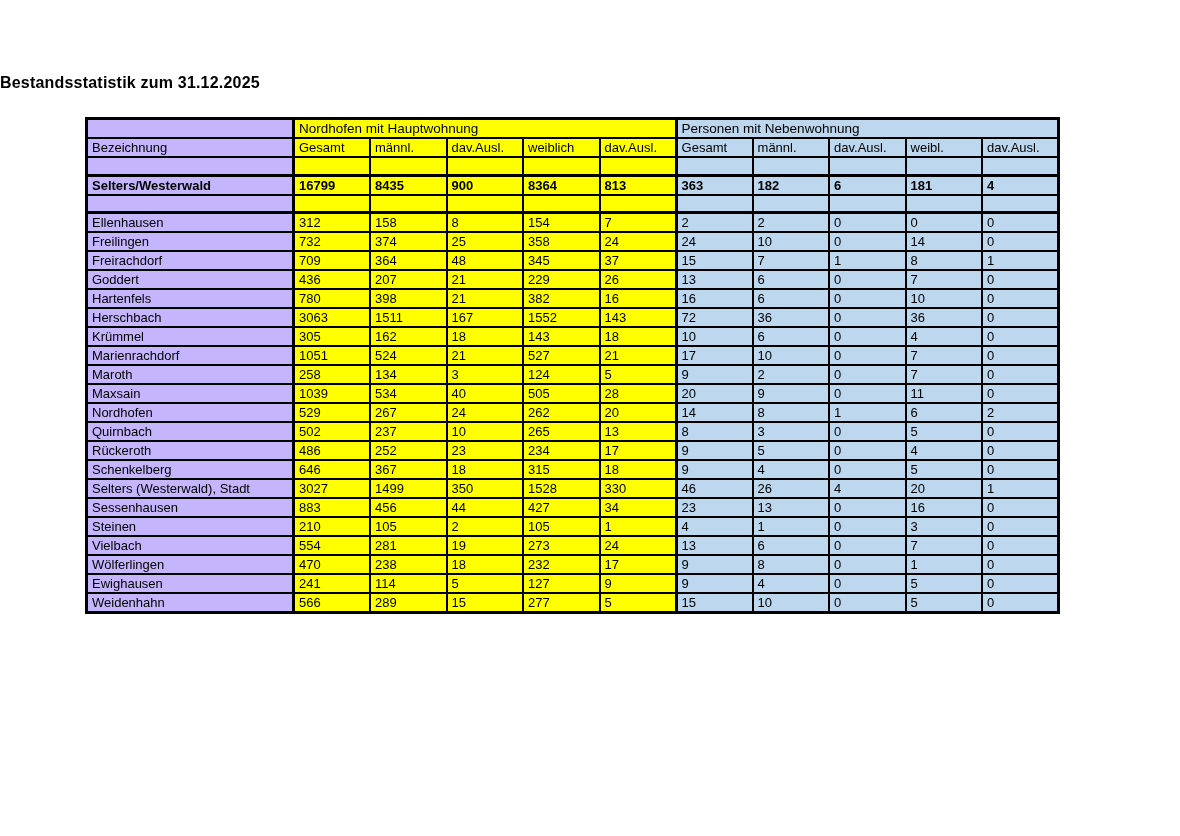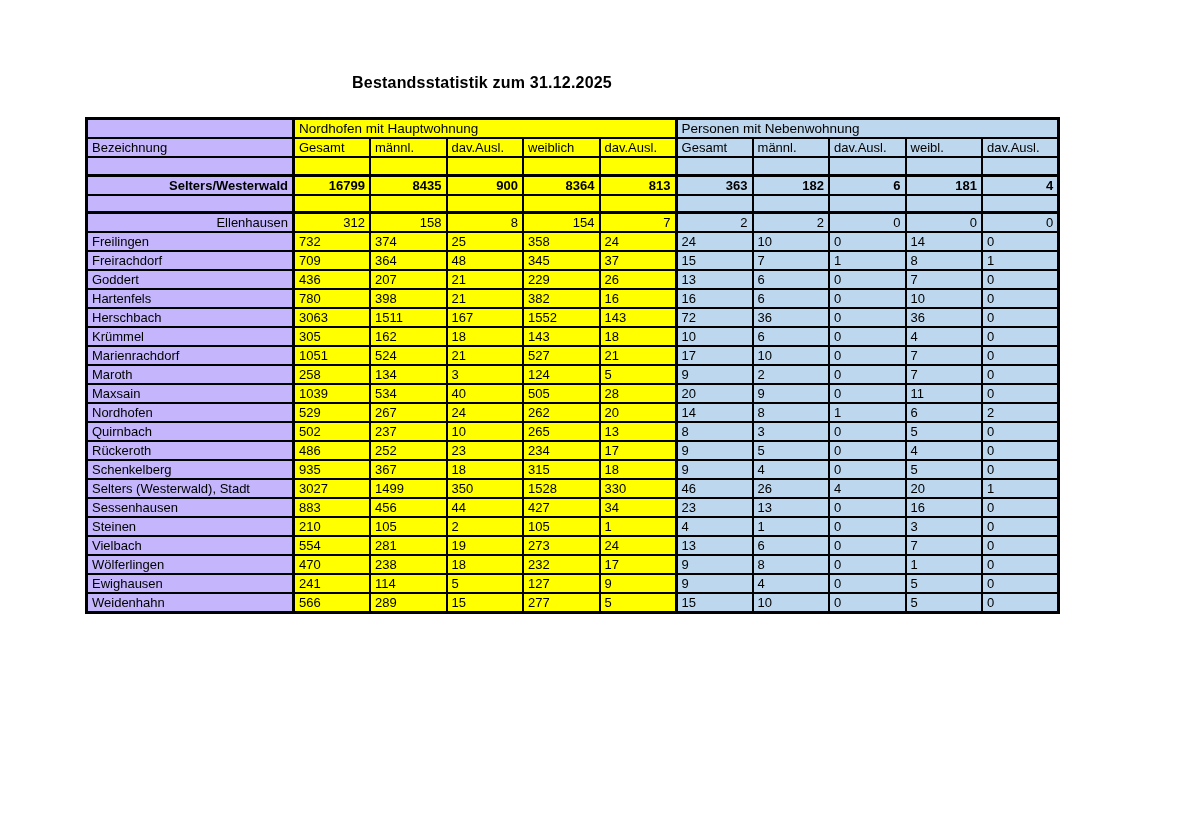--- a/index.html
+++ b/index.html
@@ -19,21 +19,21 @@
     width: 1180px;
     height: 836px;
     background: #ffffff;
     overflow: hidden;
     position: relative;
   }
   .title {
     margin: 0;
     padding-top: 74px;
     width: 964px;
-    text-align: center;
+    text-align: left;
     font-size: 16px;
     font-weight: bold;
     letter-spacing: 0.2px;
   }
   table.stats {
     border-collapse: collapse;
     table-layout: fixed;
     width: 972px;
     margin: 25px 0 0 85px;
     font-size: 13px;
@@ -48,21 +48,21 @@
     overflow: hidden;
     white-space: nowrap;
     font-weight: normal;
     text-align: left;
   }
   table.stats { border: 3px solid var(--border); }
   
   table.stats .sec-main-first  { border-left: 3px solid var(--border); }
   table.stats .sec-neben-first { border-left: 3px solid var(--border); }
   
-  tr.thick-top td, tr.thick-top th { border-top: 3px solid var(--border); text-align: right; }
+  tr.thick-top td, tr.thick-top th { border-top: 3px solid var(--border); }
   .cell-main  { background: var(--main-bg); }
   .cell-neben { background: var(--neben-bg); }
   .cell-name  { background: #c4b5fd; }
   .group-header {
     text-align: center;
     font-weight: bold;
     font-size: 13.5px;
   }
   .num { text-align: right; }
   tr.summary td { font-weight: bold; }
@@ -314,21 +314,21 @@
     <td class="cell-main num">234</td>
     <td class="cell-main num">17</td>
     <td class="cell-neben num sec-neben-first">9</td>
     <td class="cell-neben num">5</td>
     <td class="cell-neben num">0</td>
     <td class="cell-neben num">4</td>
     <td class="cell-neben num">0</td>
   </tr>
         <tr class="data-row">
     <td class="cell-name">Schenkelberg</td>
-    <td class="cell-main num sec-main-first">935</td>
+    <td class="cell-main num sec-main-first">646</td>
     <td class="cell-main num">367</td>
     <td class="cell-main num">18</td>
     <td class="cell-main num">315</td>
     <td class="cell-main num">18</td>
     <td class="cell-neben num sec-neben-first">9</td>
     <td class="cell-neben num">4</td>
     <td class="cell-neben num">0</td>
     <td class="cell-neben num">5</td>
     <td class="cell-neben num">0</td>
   </tr>

